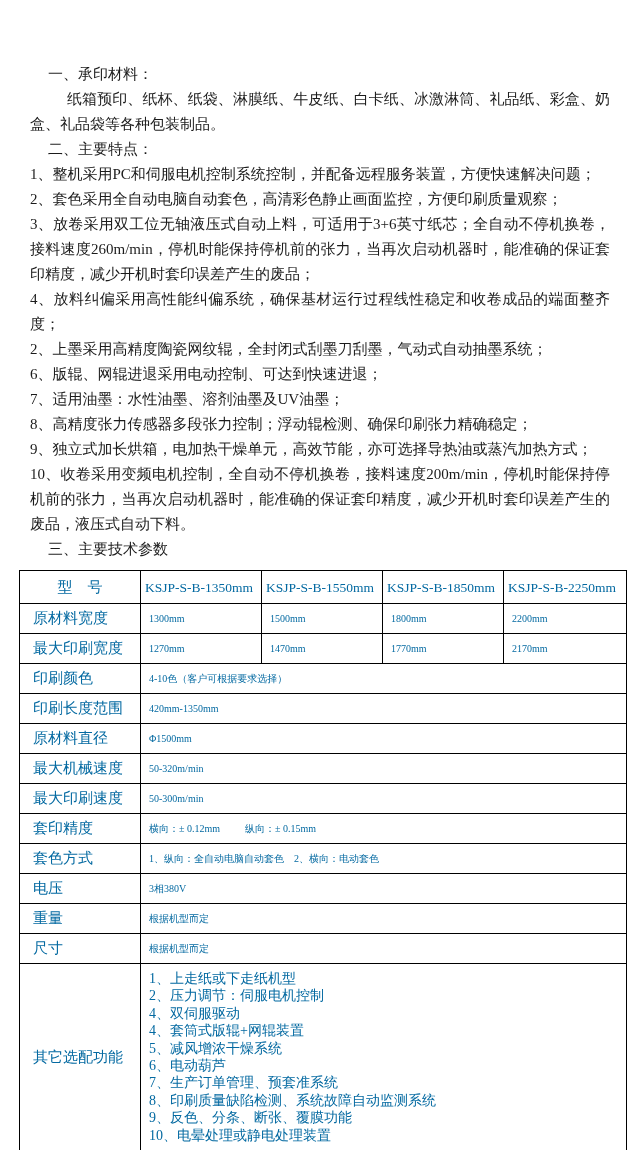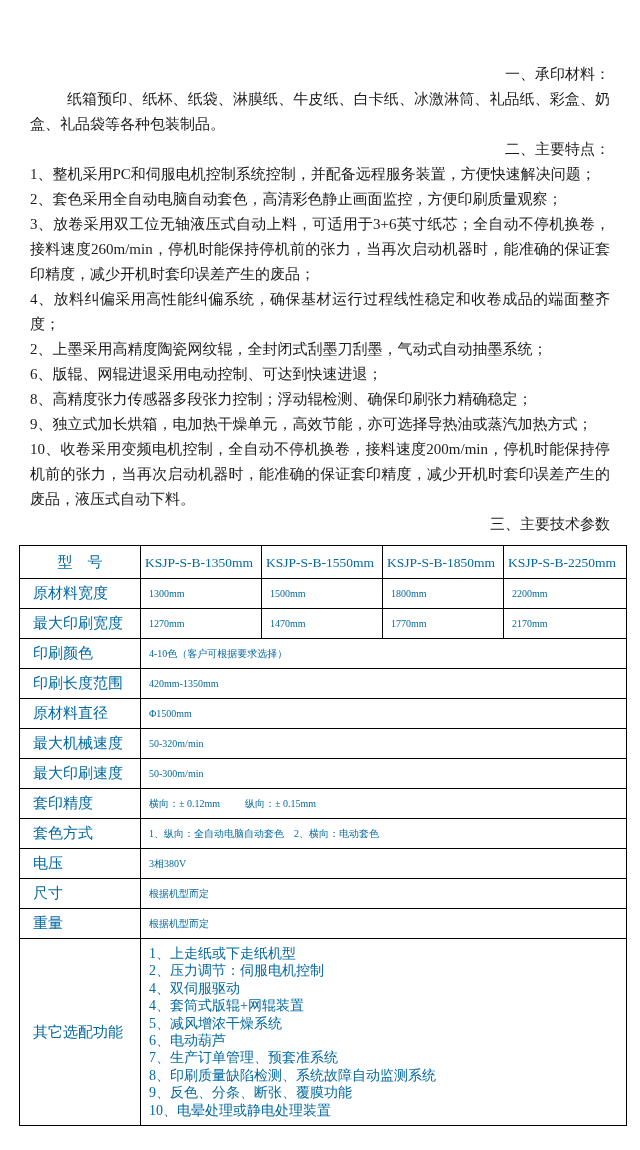--- a/index.html
+++ b/index.html
@@ -20,21 +20,21 @@
     font-size: 15px;
     line-height: 25px;
     color: #1b1b1b;
   }
   .doc p {
     margin: 0;
     text-align: justify;
   }
   p.heading {
     text-indent: 18px;
-    text-align: right;
+    text-align: left;
     white-space: pre-wrap;
   }
   p.lead-para {
     text-indent: 37px;
   }
   table.spec-table {
     border-collapse: collapse;
     table-layout: fixed;
     width: 607px;
     margin: 8px 0 0 -11px;
@@ -86,20 +86,21 @@
   <p class="heading">一、承印材料：</p>
   <p class="lead-para">纸箱预印、纸杯、纸袋、淋膜纸、牛皮纸、白卡纸、冰激淋筒、礼品纸、彩盒、奶盒、礼品袋等各种包装制品。</p>
 
   <p class="heading">二、主要特点：</p>
   <p>1、整机采用PC和伺服电机控制系统控制，并配备远程服务装置，方便快速解决问题；</p>
   <p>2、套色采用全自动电脑自动套色，高清彩色静止画面监控，方便印刷质量观察；</p>
   <p>3、放卷采用双工位无轴液压式自动上料，可适用于3+6英寸纸芯；全自动不停机换卷，接料速度260m/min，停机时能保持停机前的张力，当再次启动机器时，能准确的保证套印精度，减少开机时套印误差产生的废品；</p>
   <p>4、放料纠偏采用高性能纠偏系统，确保基材运行过程线性稳定和收卷成品的端面整齐度；</p>
   <p>2、上墨采用高精度陶瓷网纹辊，全封闭式刮墨刀刮墨，气动式自动抽墨系统；</p>
   <p>6、版辊、网辊进退采用电动控制、可达到快速进退；</p>
+  <p>7、适用油墨：水性油墨、溶剂油墨及UV油墨；</p>
   <p>8、高精度张力传感器多段张力控制；浮动辊检测、确保印刷张力精确稳定；</p>
   <p>9、独立式加长烘箱，电加热干燥单元，高效节能，亦可选择导热油或蒸汽加热方式；</p>
   <p>10、收卷采用变频电机控制，全自动不停机换卷，接料速度200m/min，停机时能保持停机前的张力，当再次启动机器时，能准确的保证套印精度，减少开机时套印误差产生的废品，液压式自动下料。</p>
 
   <p class="heading">三、主要技术参数</p>
 
   <table class="spec-table">
     <colgroup>
       <col style="width:121px">
       <col style="width:121px">
@@ -159,25 +160,25 @@
     </tr>
     <tr class="std-row">
       <td class="lbl">套色方式</td>
       <td class="val" colspan="4">1、纵向：全自动电脑自动套色    2、横向：电动套色</td>
     </tr>
     <tr class="std-row">
       <td class="lbl">电压</td>
       <td class="val" colspan="4">3相380V</td>
     </tr>
     <tr class="std-row">
-      <td class="lbl">尺寸</td>
+      <td class="lbl">重量</td>
       <td class="val" colspan="4">根据机型而定</td>
     </tr>
     <tr class="std-row">
-      <td class="lbl">重量</td>
+      <td class="lbl">尺寸</td>
       <td class="val" colspan="4">根据机型而定</td>
     </tr>
 
     <tr>
       <td class="lbl">其它选配功能</td>
       <td class="opts" colspan="4">
         <div class="opt-line">1、上走纸或下走纸机型</div>
         <div class="opt-line">2、压力调节：伺服电机控制</div>
         <div class="opt-line">4、双伺服驱动</div>
         <div class="opt-line">4、套筒式版辊+网辊装置</div>

